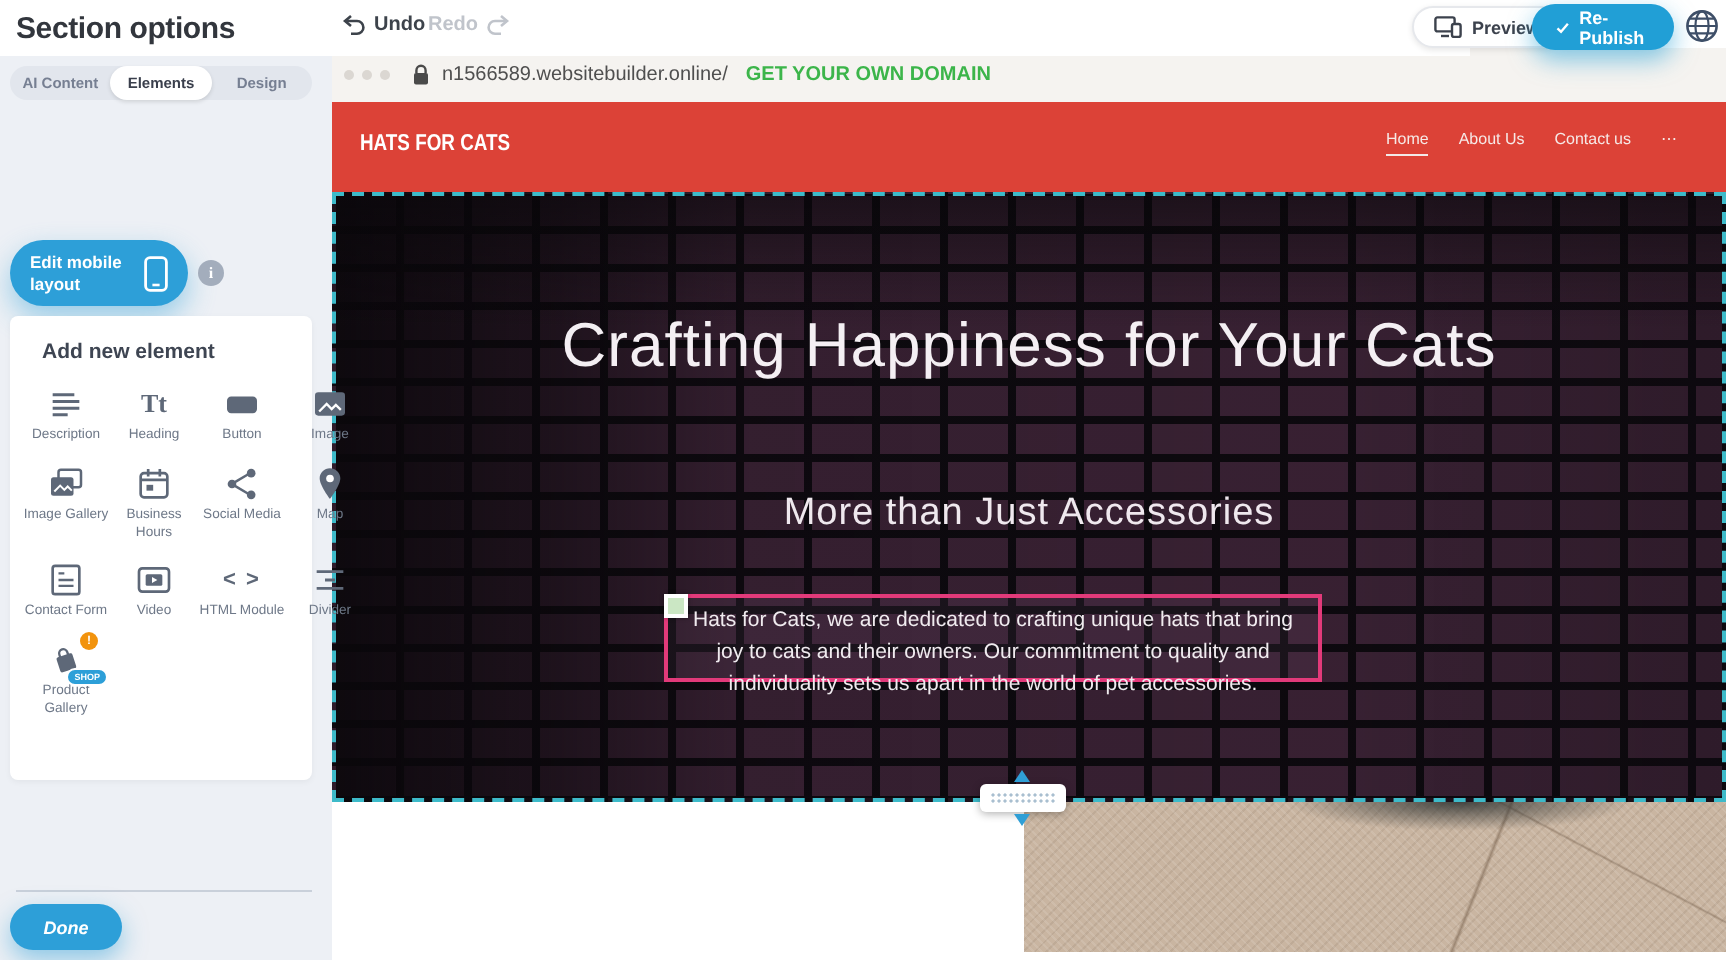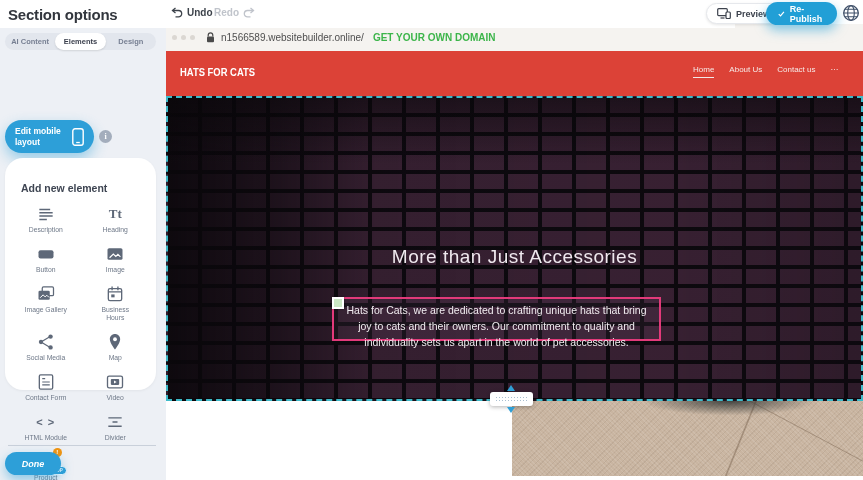--- a/index.html
+++ b/index.html
@@ -19,23 +19,23 @@
   .sidebar { position:absolute; left:0; top:28px; width:166px; height:452px; background:#edf0f5; z-index:20; }
   .tabs { position:absolute; left:5px; top:5px; width:151px; height:17px; background:#e2e6ed; border-radius:9px; display:flex; }
   .tab { flex:1; display:flex; align-items:center; justify-content:center; font-size:7.5px; font-weight:bold; color:#767f92; border-radius:9px; cursor:pointer; }
   .tab.active { background:#fff; color:#3a3f4c; box-shadow:0 1px 2px rgba(0,0,0,.12); }
   .tip-card { position:absolute; left:5px; top:31px; width:151px; height:59px; background:#fff; border-radius:8px; padding:9px 10px; box-shadow:0 1px 3px rgba(0,0,0,.05); }
   .tip-title { font-size:10.5px; font-weight:bold; color:#f49b2e; }
   .tip-body { margin-top:4px; font-size:8px; line-height:1.4; color:#8b9dbd; }
   .edit-mobile-btn { position:absolute; left:5px; top:92px; width:89px; height:33px; border-radius:17px; background:#2d9fd8; box-shadow:0 6px 14px rgba(45,159,216,.45); display:flex; align-items:center; justify-content:center; gap:7px; cursor:pointer; }
   .edit-mobile-label { font-size:8.5px; font-weight:bold; color:#fff; width:50px; line-height:1.2; }
   .info-btn { position:absolute; left:99px; top:102px; width:13px; height:13px; border-radius:50%; background:#a3adbc; color:#fff; font-size:8px; font-weight:bold; display:flex; align-items:center; justify-content:center; font-family:"Liberation Serif", serif; cursor:pointer; }
-  .add-card { position:absolute; left:5px; top:130px; width:151px; height:232px; background:#fff; border-radius:18px; padding:24px 6px 8px 6px; box-shadow:0 1px 3px rgba(0,0,0,.05); }
+  .add-card { position:absolute; left:5px; top:130px; width:151px; height:232px; background:#fff; border-radius:4px; padding:12px 6px 8px 6px; box-shadow:0 1px 3px rgba(0,0,0,.05); }
   .add-title { font-size:10.5px; font-weight:bold; color:#3e4552; margin-left:10px; }
-  .el-grid { margin-top:10px; display:grid; grid-template-columns:repeat(2,1fr); row-gap:9px; justify-items:center; }
+  .el-grid { margin-top:10px; display:grid; grid-template-columns:repeat(4,1fr); row-gap:9px; justify-items:center; }
   .el-cell { width:44px; text-align:center; cursor:pointer; }
   .el-icon { height:20px; display:flex; align-items:center; justify-content:center; position:relative; }
   .el-label { margin-top:2px; font-size:6.8px; line-height:1.3; color:#6e7888; }
   .tt-glyph { font-family:"Liberation Serif", serif; font-size:13px; font-weight:bold; color:#5e6878; }
   .html-glyph { font-size:11px; font-weight:bold; color:#5e6878; letter-spacing:1px; }
   .pg-badge-dot { position:absolute; right:6px; top:-4px; width:9px; height:9px; border-radius:50%; background:#f2930d; color:#fff; font-size:6px; font-weight:bold; display:flex; align-items:center; justify-content:center; }
   .pg-shop { position:absolute; right:1px; bottom:-3px; background:#2d9fd8; color:#fff; font-size:4.5px; font-weight:bold; border-radius:5px; padding:1px 3px; border:1px solid #fff; }
   .sidebar-divider { position:absolute; left:8px; top:417px; width:148px; height:1px; background:#c9d0da; }
   .done-btn { position:absolute; left:5px; top:424px; width:56px; height:23px; border-radius:12px; background:#2d9fd8; box-shadow:0 5px 12px rgba(45,159,216,.5); color:#fff; font-size:9px; font-weight:bold; display:flex; align-items:center; justify-content:center; cursor:pointer;font-style:italic; }
 
@@ -312,20 +312,21 @@
       <div class="site-logo">HATS FOR CATS</div>
       <div class="site-nav">
         <span class="nav-item active">Home</span>
         <span class="nav-item">About Us</span>
         <span class="nav-item">Contact us</span>
         <span class="nav-item">⋯</span>
       </div>
     </div>
 
     <div class="hero">
+      <h1 class="hero-heading">Crafting Happiness for Your Cats</h1>
       <div class="hero-sub">More than Just Accessories</div>
       <div class="select-box">
         <div class="select-handle"></div>
         <div class="select-text">Hats for Cats, we are dedicated to crafting unique hats that bring joy to cats and their owners. Our commitment to quality and individuality sets us apart in the world of pet accessories.</div>
       </div>
     </div>
 
     <div class="below-left"></div>
     <div class="sand"></div>
 

